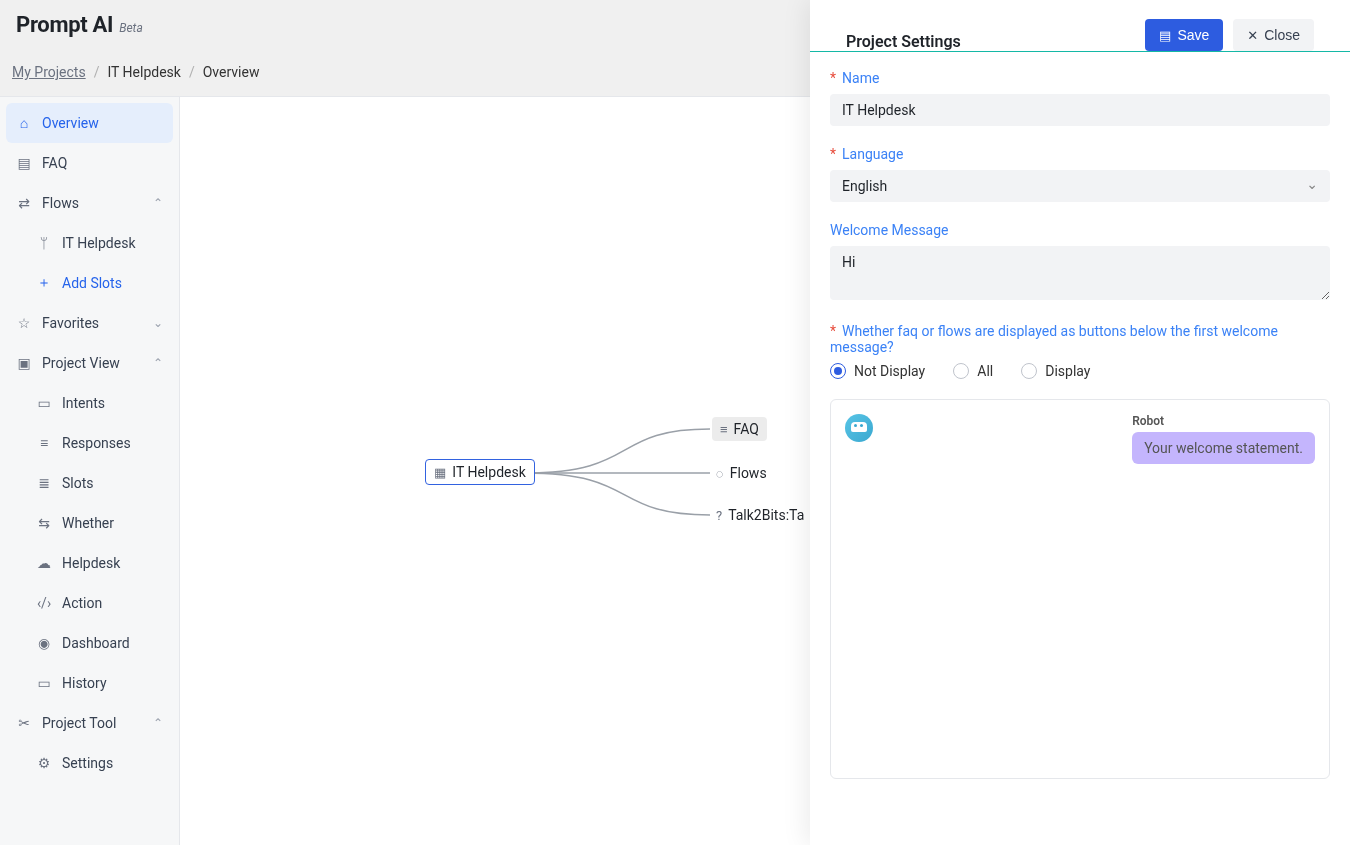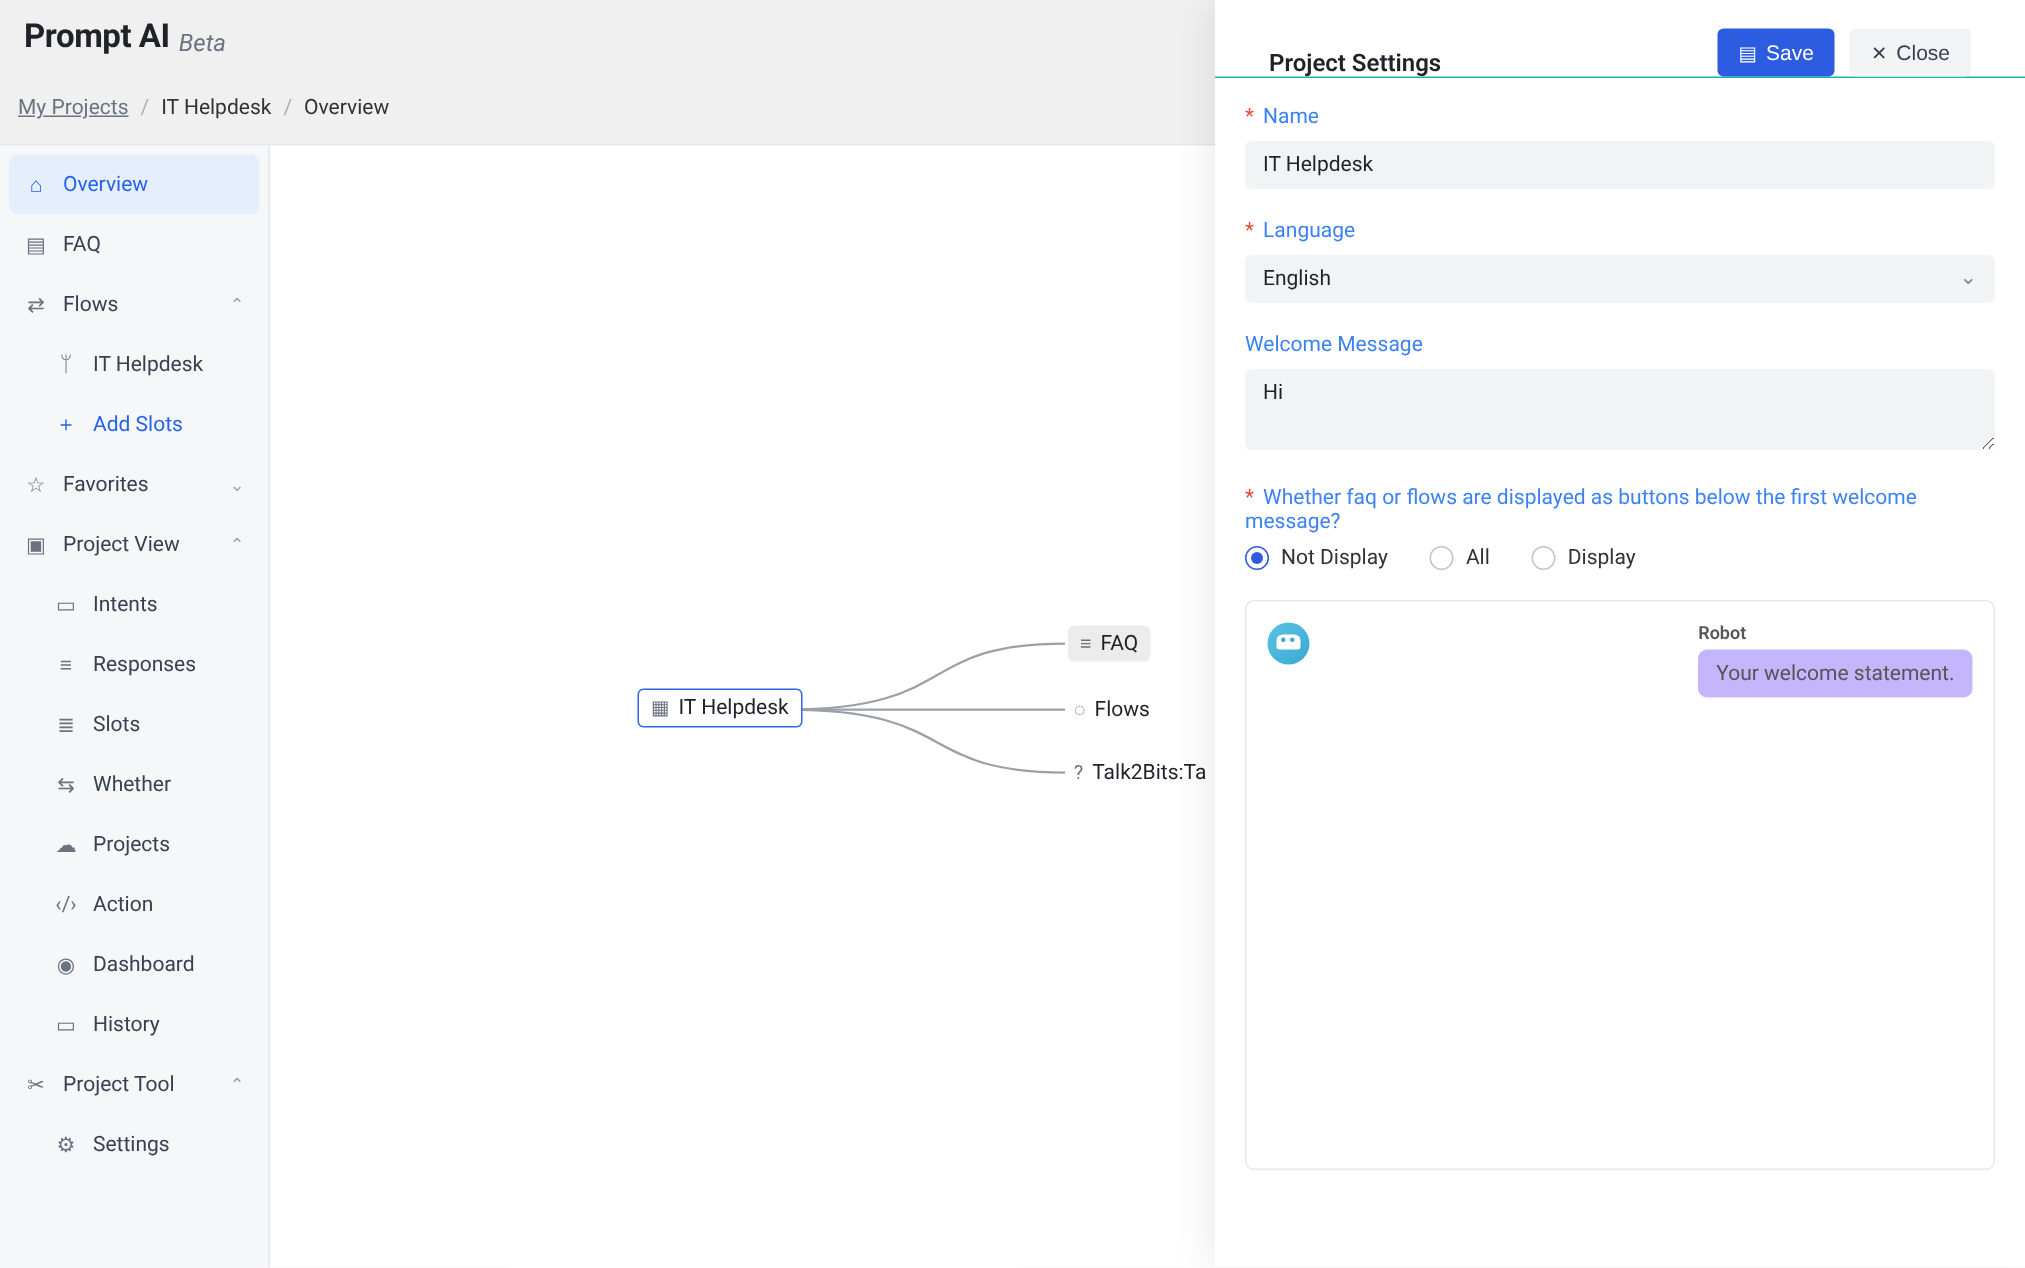--- a/index.html
+++ b/index.html
@@ -19,21 +19,21 @@
     padding: 0 16px;
     display: flex;
     align-items: center;
   }
   .app-title {
     font-size: 22px;
     font-weight: 700;
     letter-spacing: -0.3px;
   }
   .app-beta {
-    font-size: 16px;
+    font-size: 12px;
     color: #6b7280;
     font-style: italic;
     margin-left: 6px;
     position: relative;
     top: 4px;
   }
   
   .breadcrumb {
     height: 48px;
     padding: 0 12px;
@@ -277,21 +277,21 @@
       <div class="sb-item">
         <span class="icon">≣</span>
         <span>Slots</span>
       </div>
       <div class="sb-item">
         <span class="icon">⇆</span>
         <span>Whether</span>
       </div>
       <div class="sb-item">
         <span class="icon">☁</span>
-        <span>Projects</span>
+        <span>Helpdesk</span>
       </div>
       <div class="sb-item">
         <span class="icon">‹/›</span>
         <span>Action</span>
       </div>
       <div class="sb-item">
         <span class="icon">◉</span>
         <span>Dashboard</span>
       </div>
       <div class="sb-item">

